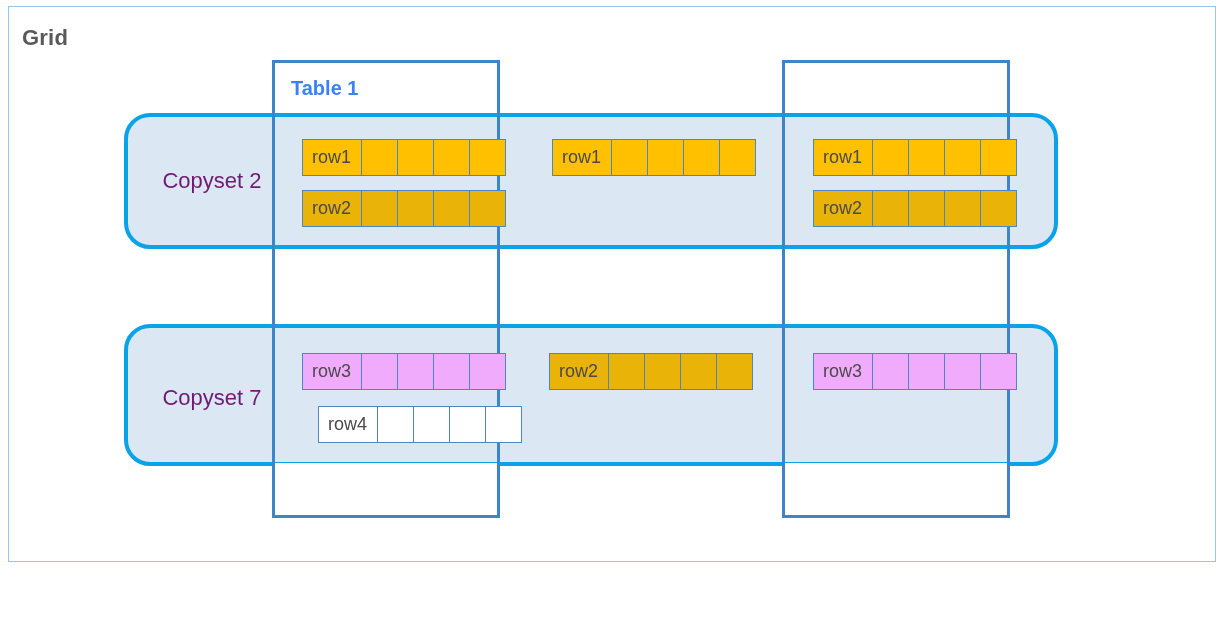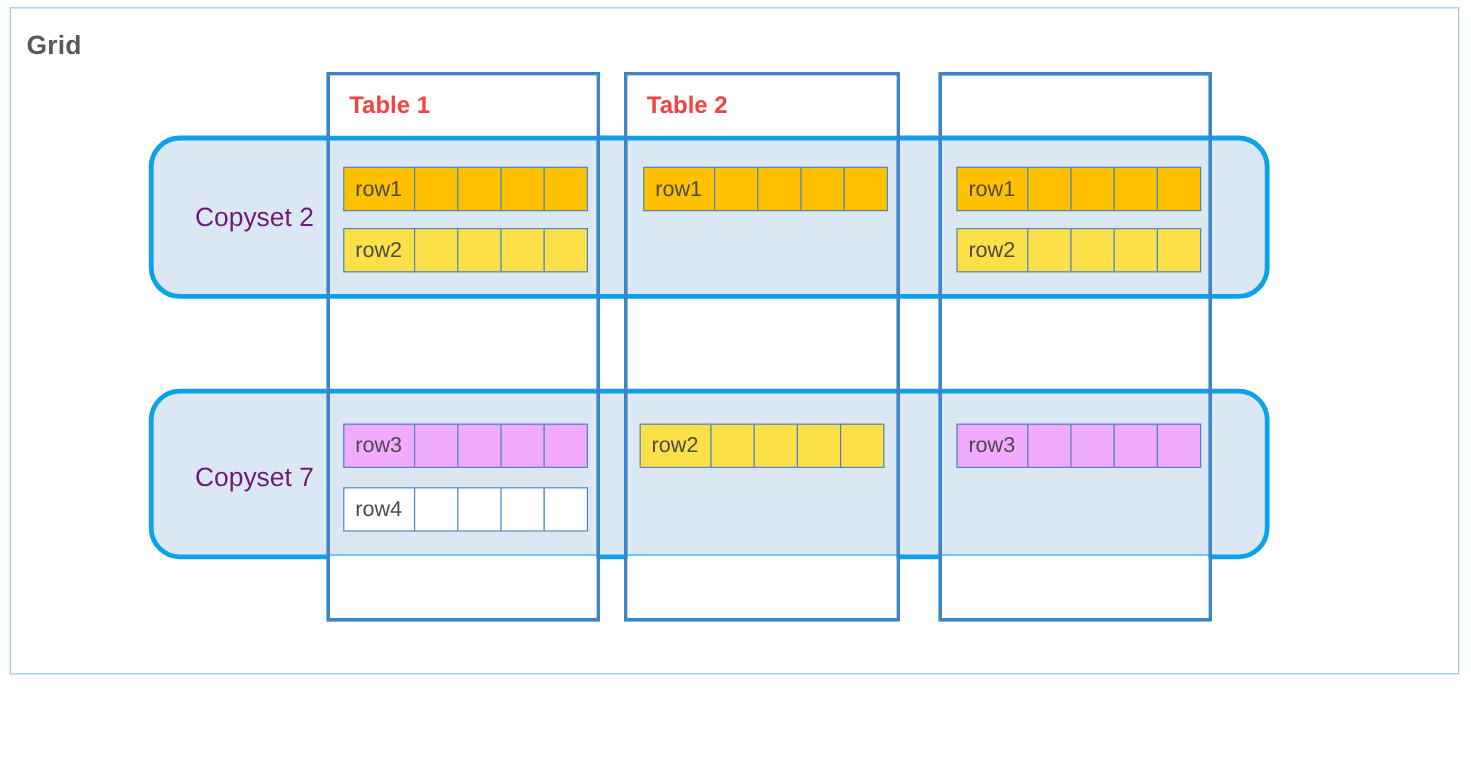--- a/index.html
+++ b/index.html
@@ -24,21 +24,21 @@
     position:absolute;top:60px;height:458px;
     border:3px solid #3d85c8;box-sizing:border-box;background:transparent;
     z-index:3;
   }
   .table-head{
     position:absolute;left:0;top:0;width:100%;height:50px;
     background:#ffffff;box-sizing:border-box;
     display:flex;align-items:center;
   }
   .table-head span{
-    margin-left:16px;font-size:20px;font-weight:bold;color:#ef4444;
+    margin-left:16px;font-size:20px;font-weight:bold;color:#3b82f6;
   }
   .table-foot{
     position:absolute;left:0;bottom:0;width:100%;height:52px;background:#ffffff;
   }
 
   
   .copyset{
     position:absolute;left:124px;width:934px;
     background:#dbe7f3;border:4px solid #0aa3e8;border-radius:26px;
     box-sizing:border-box;z-index:2;
@@ -55,30 +55,30 @@
   
   .row{
     position:absolute;display:flex;z-index:6;
     height:37px;
   }
   .cell{
     border:1px solid #4a87c4;box-sizing:border-box;
     margin-left:-1px;
     display:flex;align-items:center;
   }
-  .cell:first-child{margin-left:0;}
+  .cell:first-child{margin-left:16px;}
   .cell.label{
     width:60px;padding-left:9px;
     font-size:18px;color:#4a4a4a;white-space:nowrap;
   }
   .cell.blank{width:37px;}
 
   
   .s-orange{background:#ffc000;}
-  .s-amber {background:#fde047;}
+  .s-amber {background:#eab308;}
   .s-cream {background:#f0abfc;}
   .s-white {background:#ffffff;}
 
   
   #caption{
     position:absolute;left:0;top:570px;width:1226px;text-align:center;
     font-size:27px;color:#000000;
   }
 </style>
 </head>
@@ -97,26 +97,20 @@
     <div class="copyset-label">Copyset 7</div>
   </div>
 
   <div class="table-col" id="table-1" style="left:272px;width:228px;">
     <div class="table-head">
       <span>Table 1</span>
     </div>
     <div class="table-foot"></div>
   </div>
 
-  <div class="table-col" id="table-2" style="left:520px;width:230px;">
-    <div class="table-head">
-      <span>Table 2</span>
-    </div>
-    <div class="table-foot"></div>
-  </div>
 
   <div class="table-col" id="table-3" style="left:782px;width:228px;">
     <div class="table-foot"></div>
   </div>
 
   <div id="rows-layer">
       <div class="row" style="left: 286px; top: 139px;">
         <div class="cell label s-orange">row1</div>
         <div class="cell blank s-orange"></div>
         <div class="cell blank s-orange"></div>
@@ -151,21 +145,21 @@
         <div class="cell blank s-amber"></div>
         <div class="cell blank s-amber"></div>
       </div>
       <div class="row" style="left: 286px; top: 353px;">
         <div class="cell label s-cream">row3</div>
         <div class="cell blank s-cream"></div>
         <div class="cell blank s-cream"></div>
         <div class="cell blank s-cream"></div>
         <div class="cell blank s-cream"></div>
       </div>
-      <div class="row" style="left: 286px; top: 406px;">
+      <div class="row" style="left: 302px; top: 406px;">
         <div class="cell label s-white">row4</div>
         <div class="cell blank s-white"></div>
         <div class="cell blank s-white"></div>
         <div class="cell blank s-white"></div>
         <div class="cell blank s-white"></div>
       </div>
       <div class="row" style="left: 533px; top: 353px;">
         <div class="cell label s-amber">row2</div>
         <div class="cell blank s-amber"></div>
         <div class="cell blank s-amber"></div>

